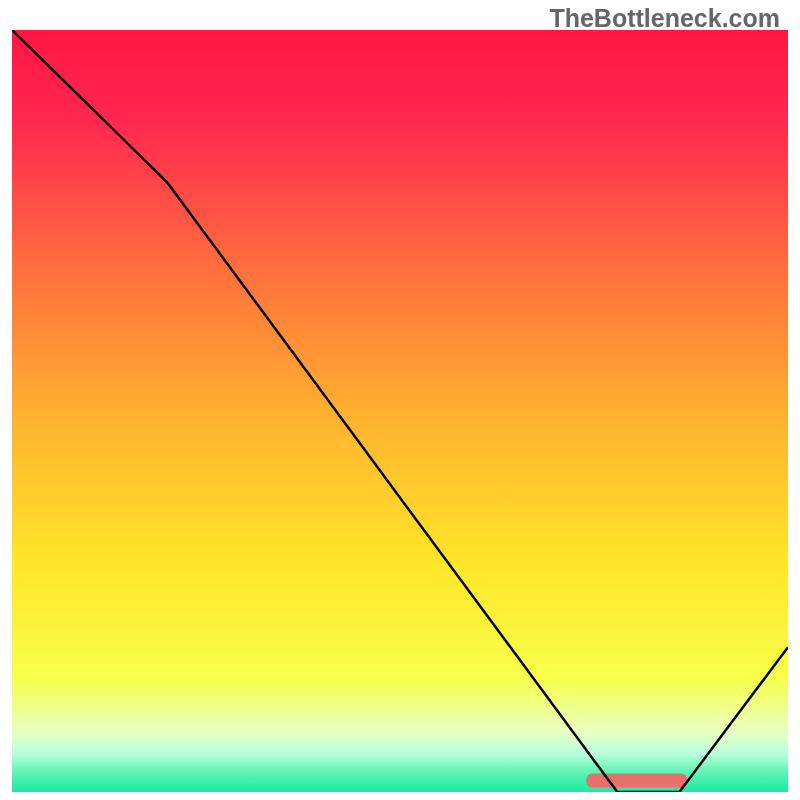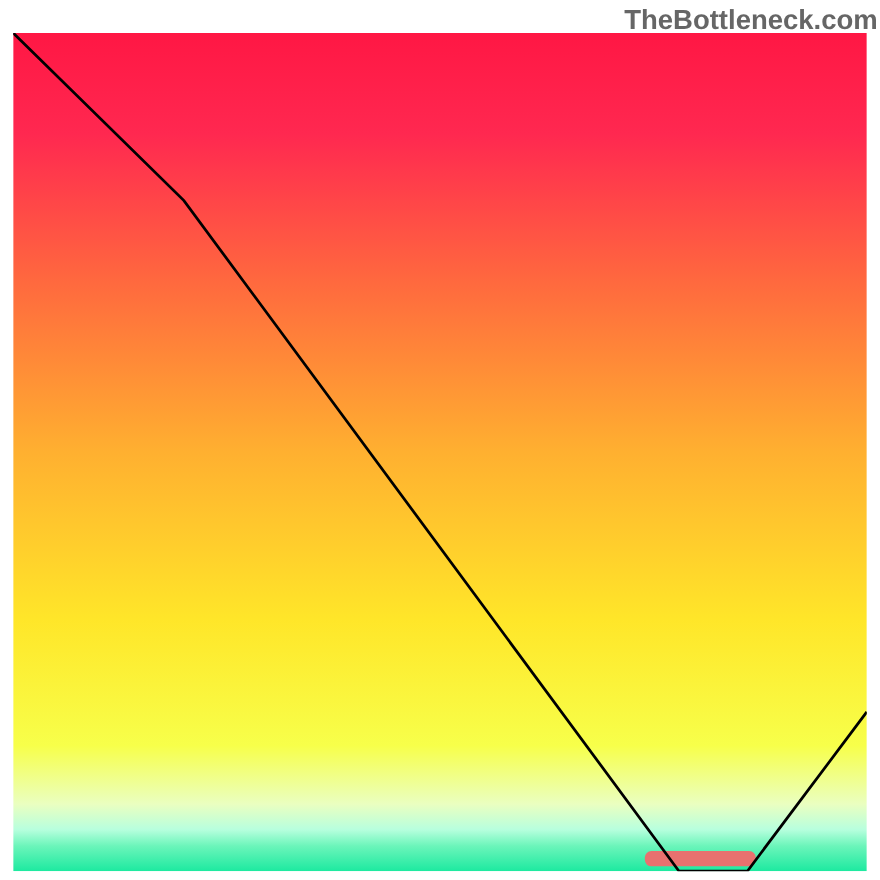--- a/index.html
+++ b/index.html
@@ -1,18 +1,18 @@
 <!DOCTYPE html>
 <html><head>
   <meta charset="utf-8">
   <style>
     * { margin: 0; padding: 0; box-sizing: border-box; }
     body { width: 800px; height: 800px; font-family: Arial, sans-serif; background: #fff; }
     .container { width: 800px; height: 800px; position: relative; }
-    .watermark { position: absolute; right: 2px; top: 4px; color: #666; font-size: 25px; font-weight: bold; }
+    .watermark { position: absolute; right: 20px; top: 4px; color: #666; font-size: 25px; font-weight: bold; }
     .plot { position: absolute; left: 12px; top: 30px; width: 776px; height: 762px; }
     svg { display: block; }
   </style>
 </head>
 <body>
 
 <div class="container">
   <div class="watermark">TheBottleneck.com</div>
   <div class="plot">
     <svg viewBox="0 0 776 762" width="776" height="762">

